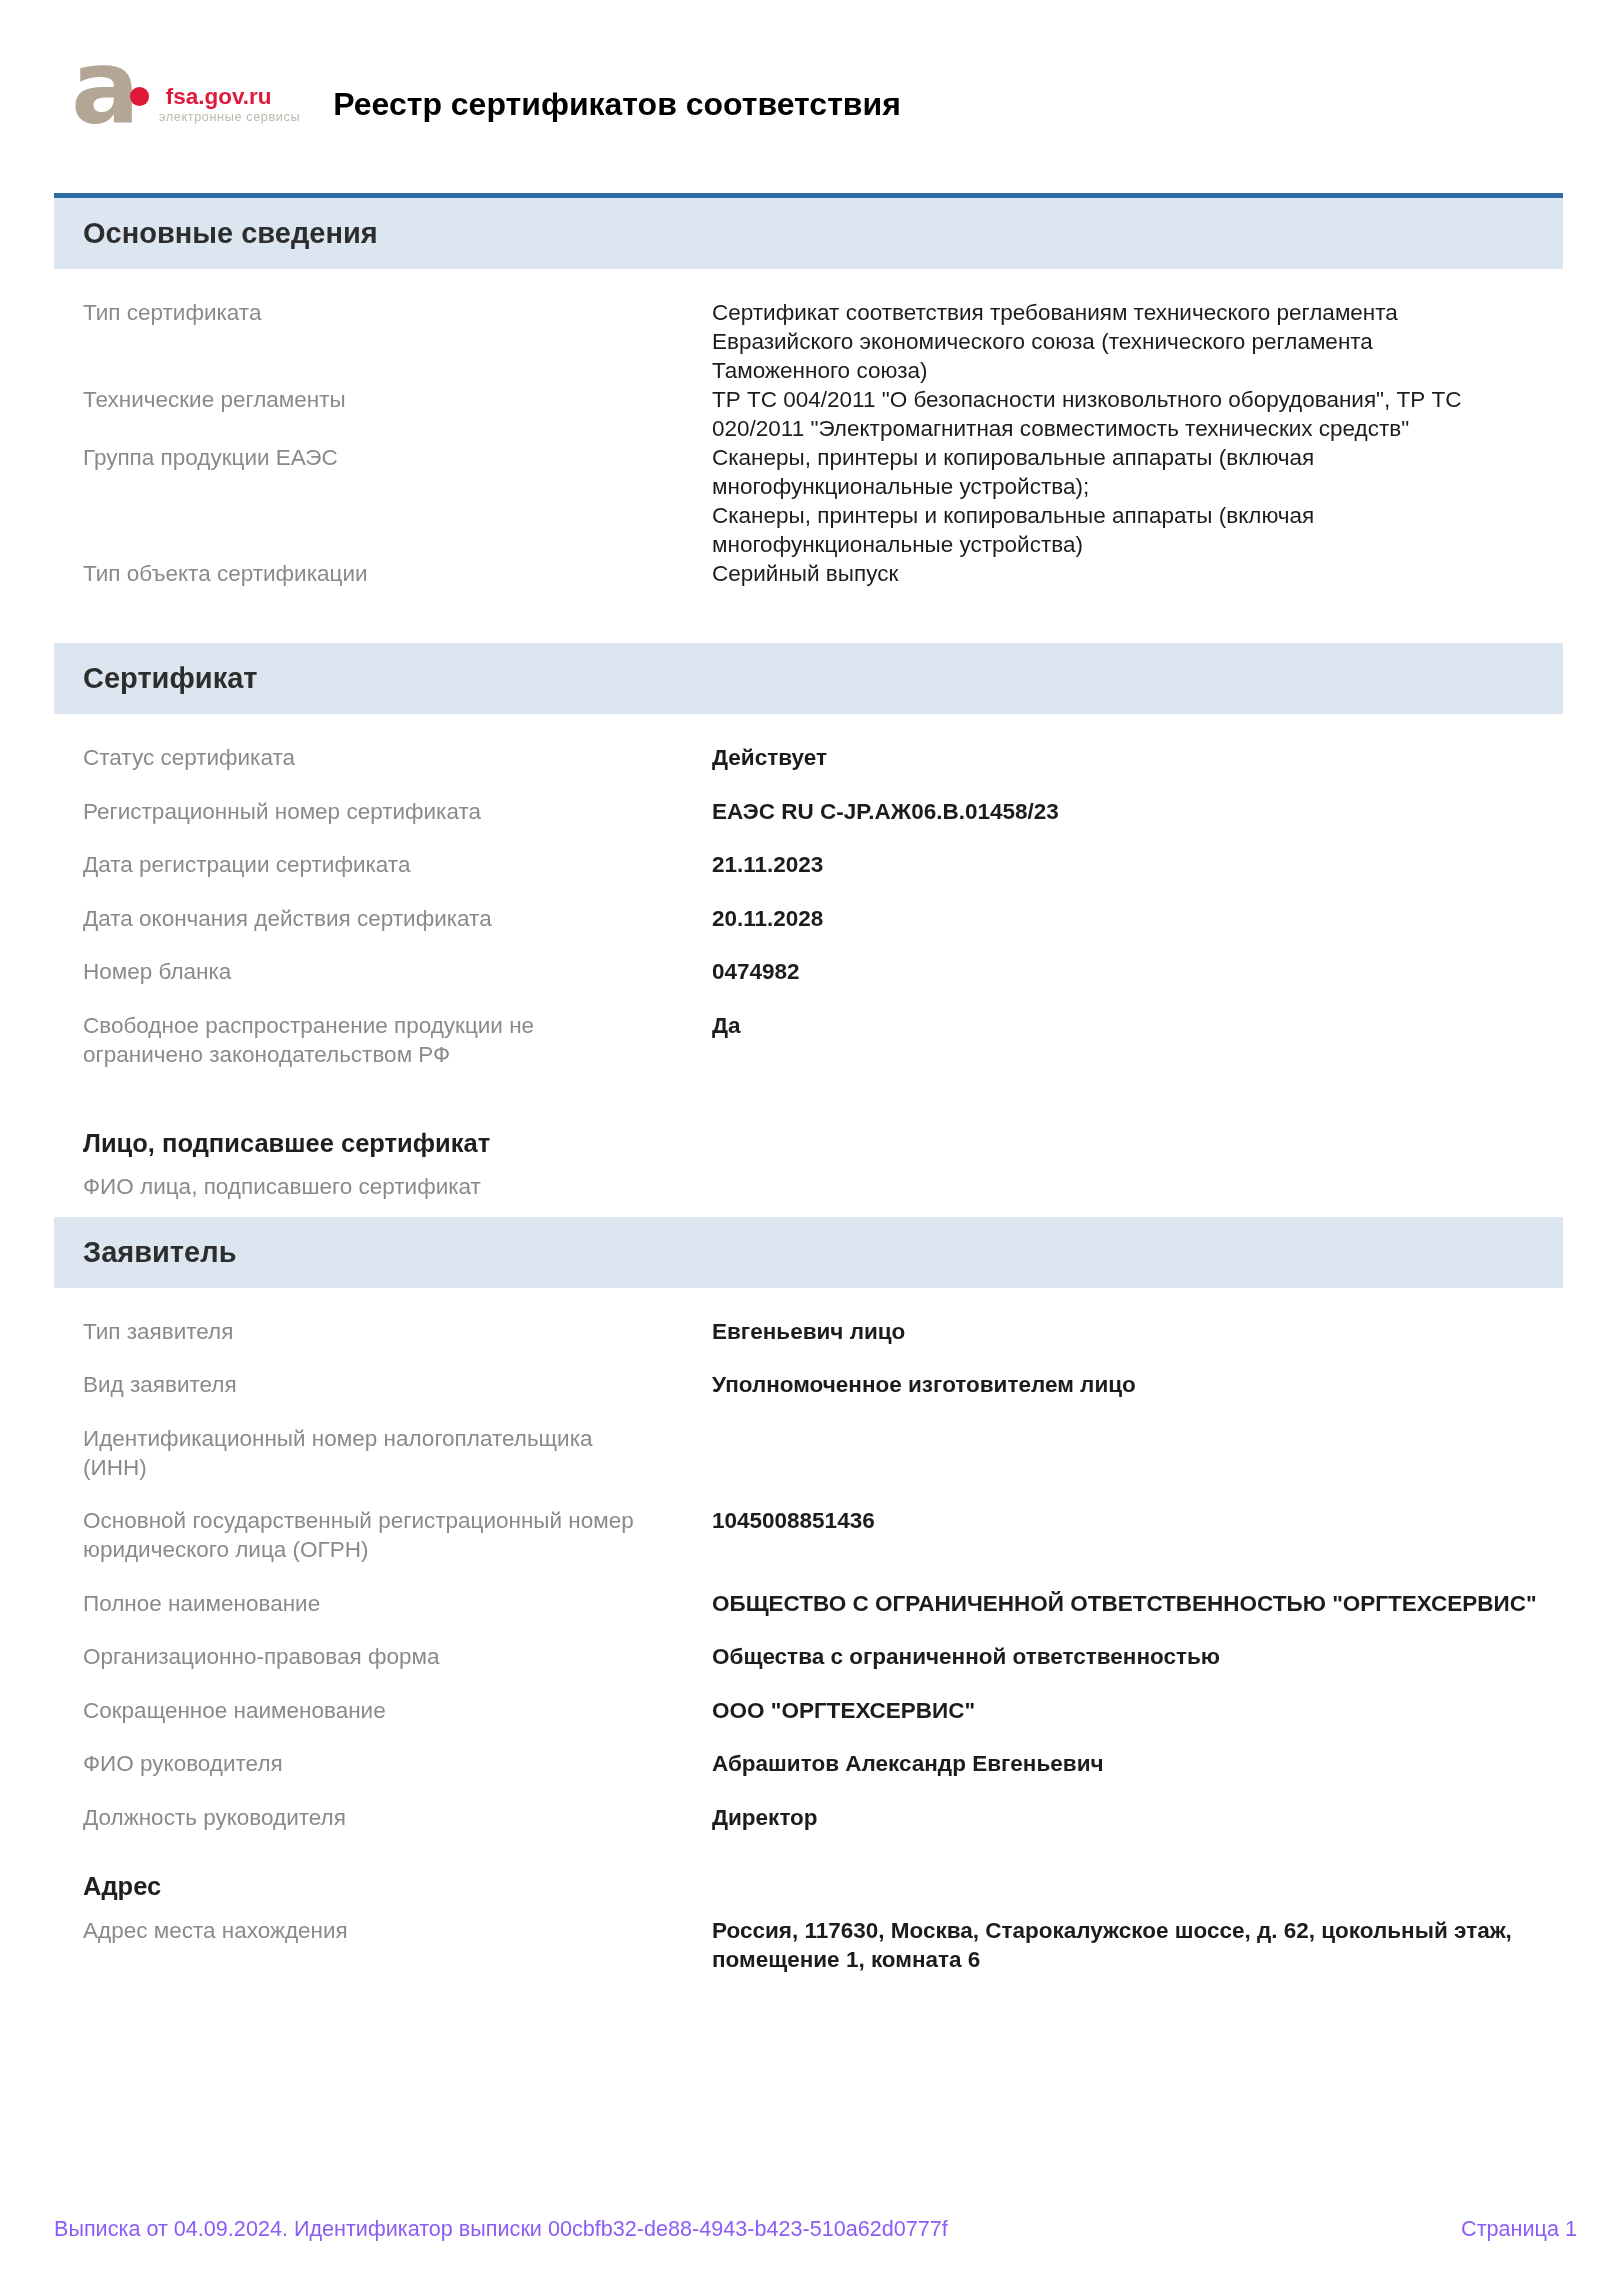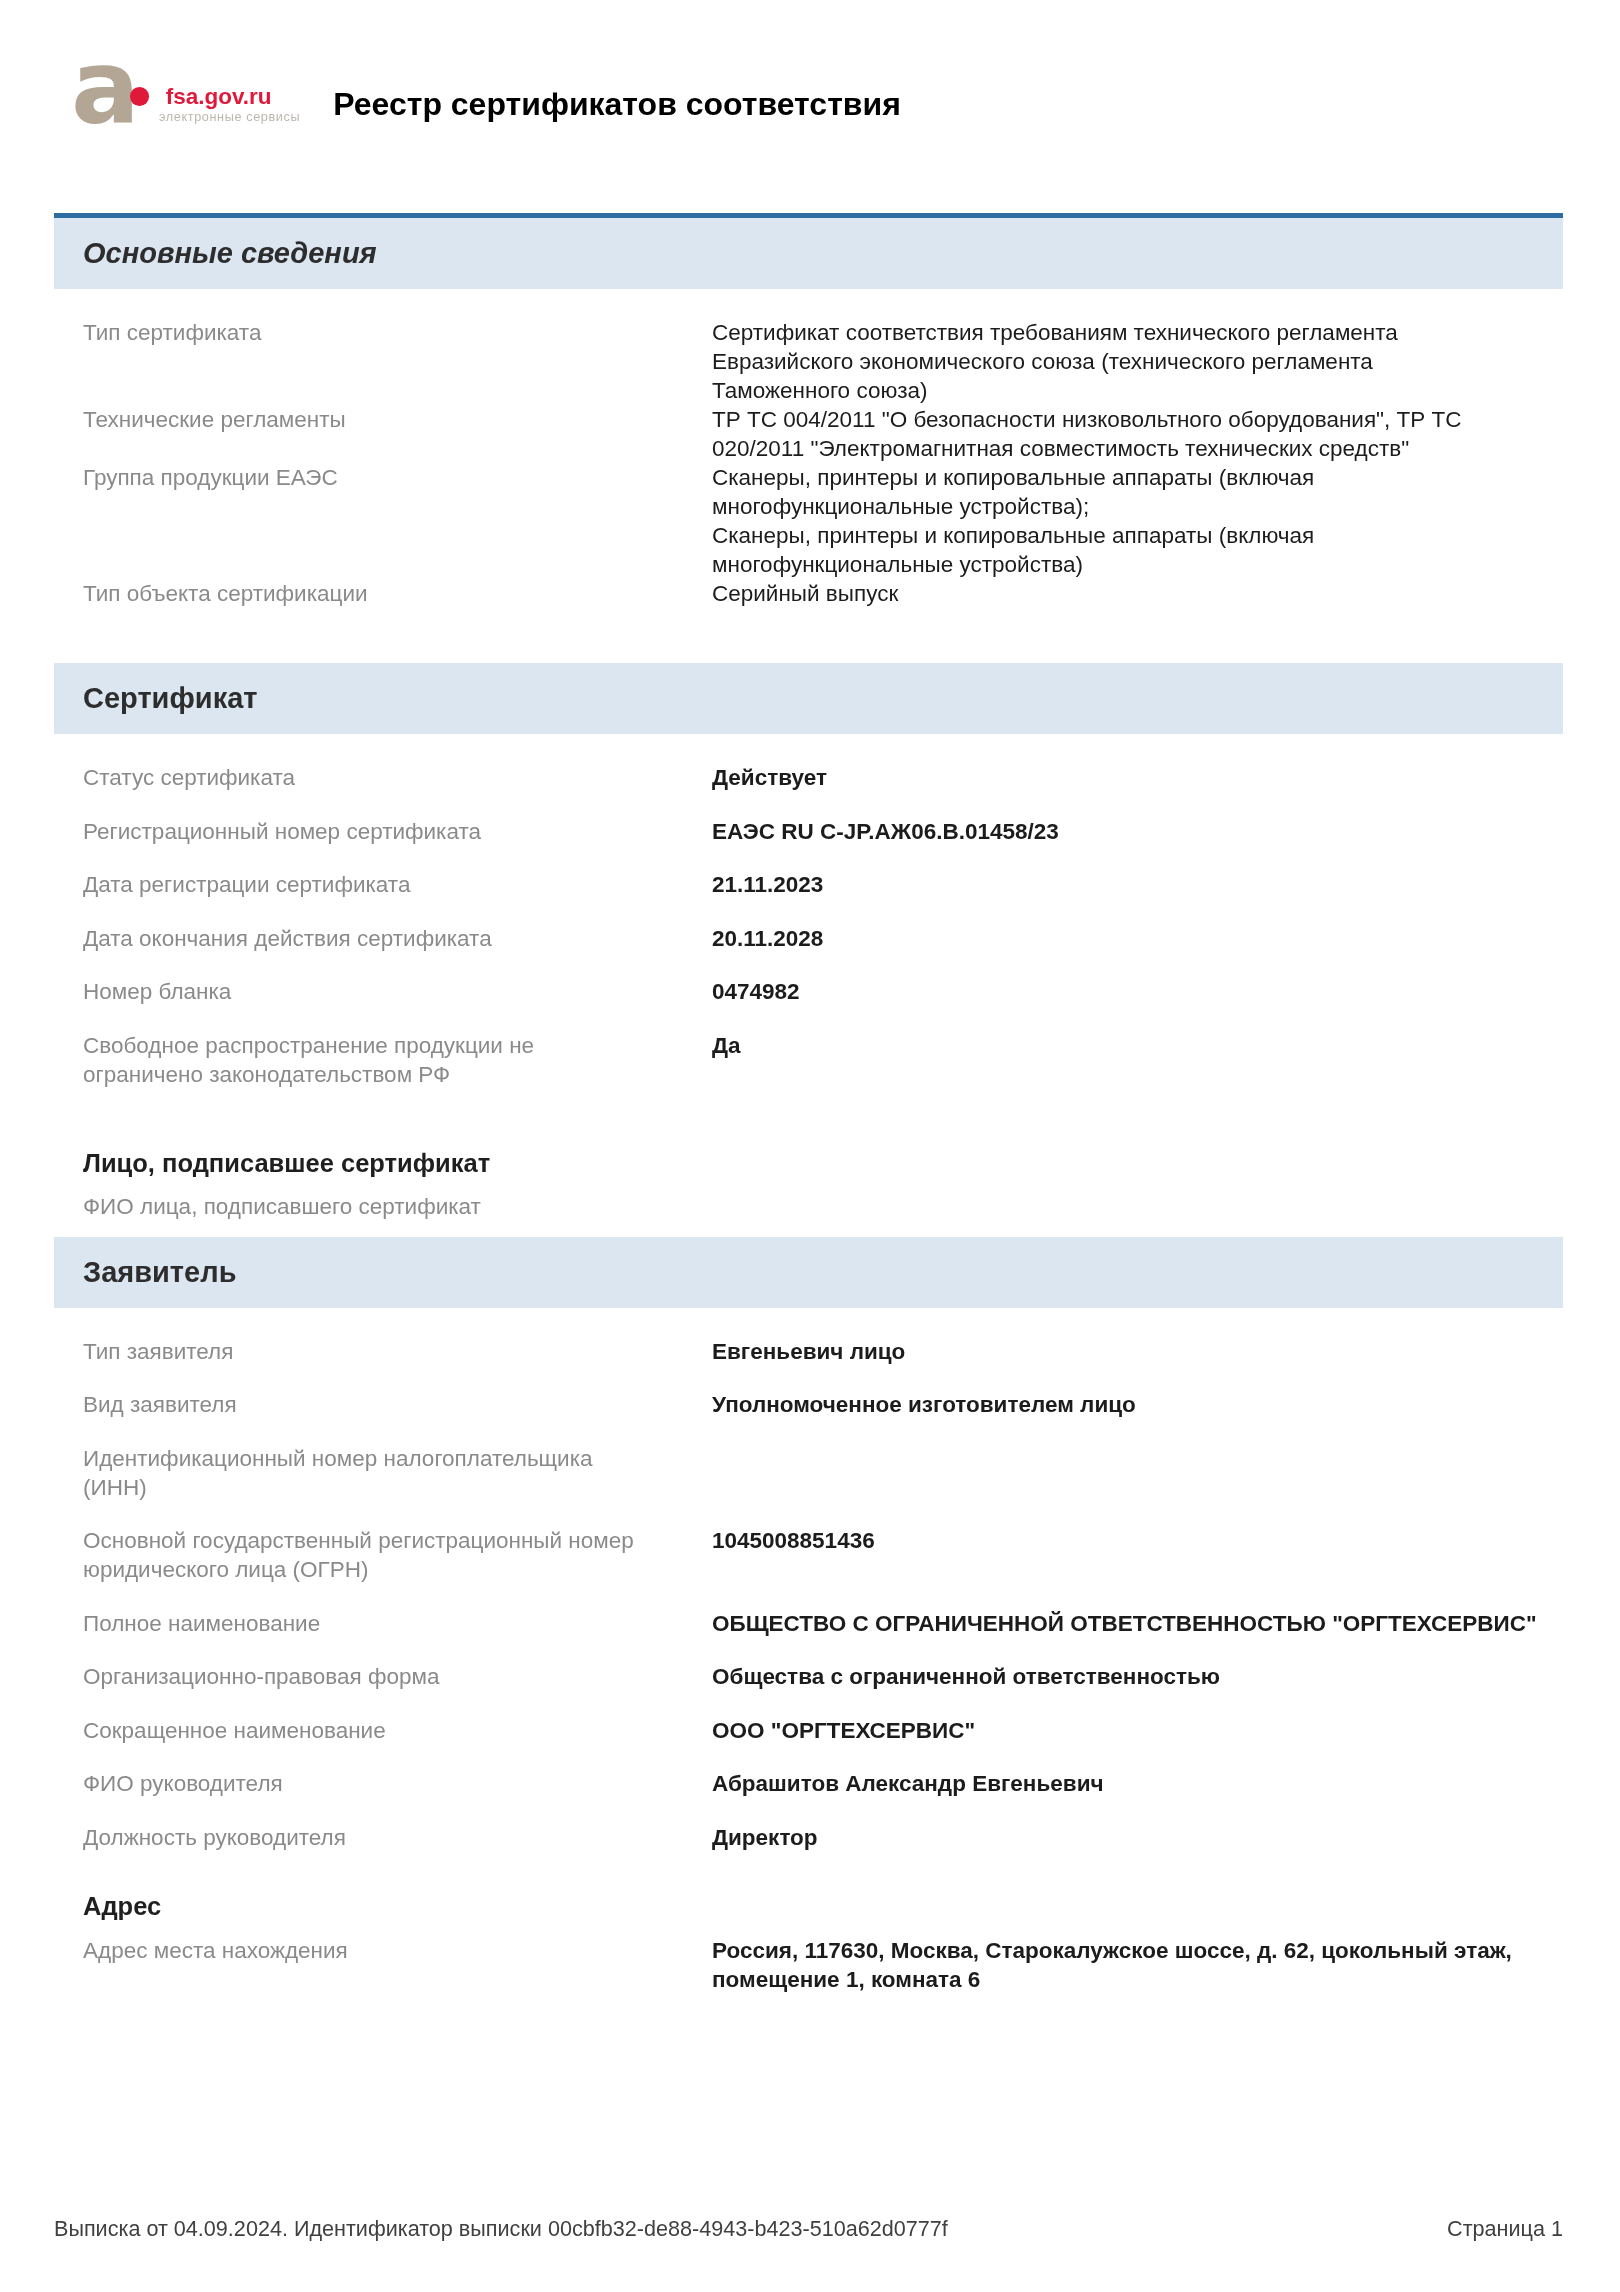--- a/index.html
+++ b/index.html
@@ -64,21 +64,21 @@
   .banner {
     background: #dce6f1;
     height: 71px;
     display: flex;
     align-items: center;
     padding-left: 29px;
     font-size: 29px;
     font-weight: bold;
     color: #2d2d2d;
   }
-  .banner.first { border-top: 5.9px solid #2e6da4; margin-top: 88px; font-style: italic; }
+  .banner.first { border-top: 5.9px solid #2e6da4; margin-top: 68px; }
 
   .section-certificate { margin-top: 55px; }
   .section-applicant  { margin-top: 15.7px; }
 
   .rows { padding: 29px 0 0 29px; }
   .row {
     display: grid;
     grid-template-columns: 629px 1fr;
     align-items: start;
   }
@@ -109,22 +109,22 @@
   }
   .subheading.address { margin-top: 39px; }
   .sub-rows { padding-top: 13.7px; }
 
   
   .doc-footer {
     margin-top: auto;
     display: flex;
     justify-content: space-between;
     align-items: baseline;
-    padding: 0 57px 51px 54px;
-    color: #404040;
+    padding: 0 43px 51px 54px;
+    color: #8b5cf6;
     font-size: 21.6px;
   }
 </style>
 </head>
 <body>
 
 <header class="doc-header">
   <div class="logo">
     <span class="logo-a">a</span>
     <div class="logo-right">

